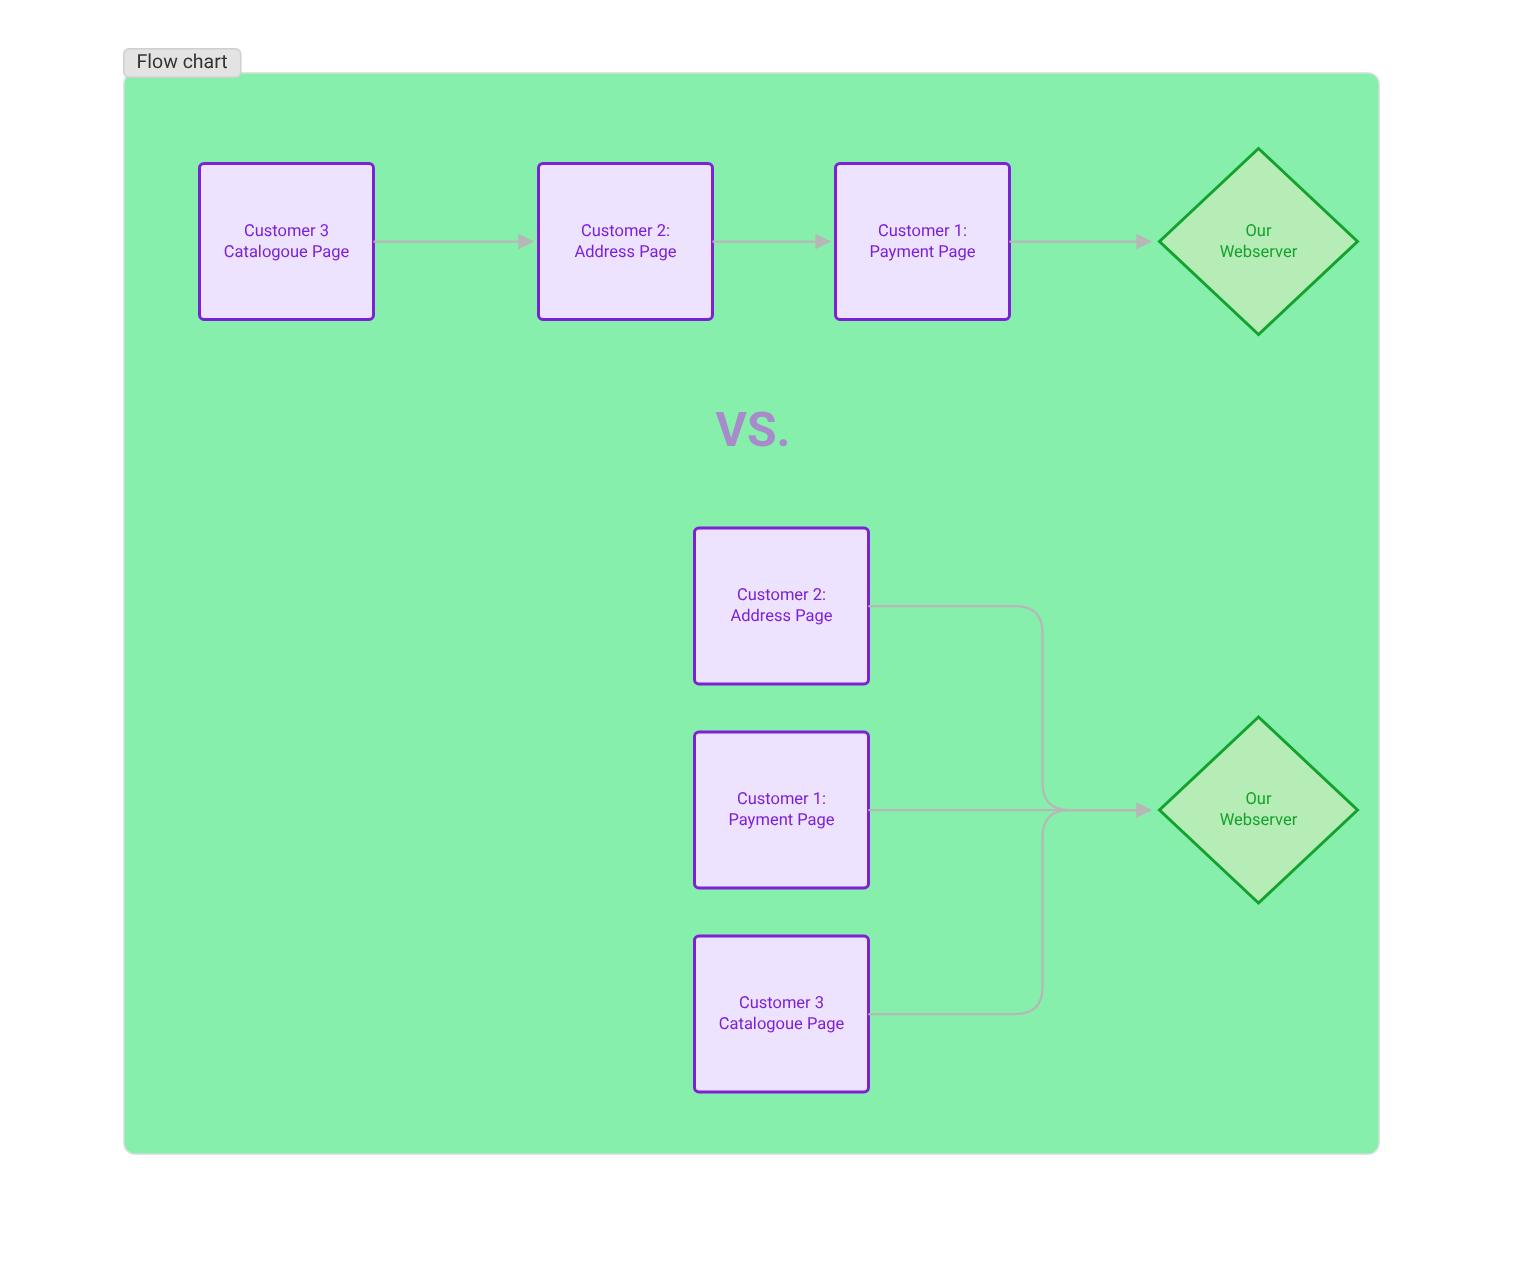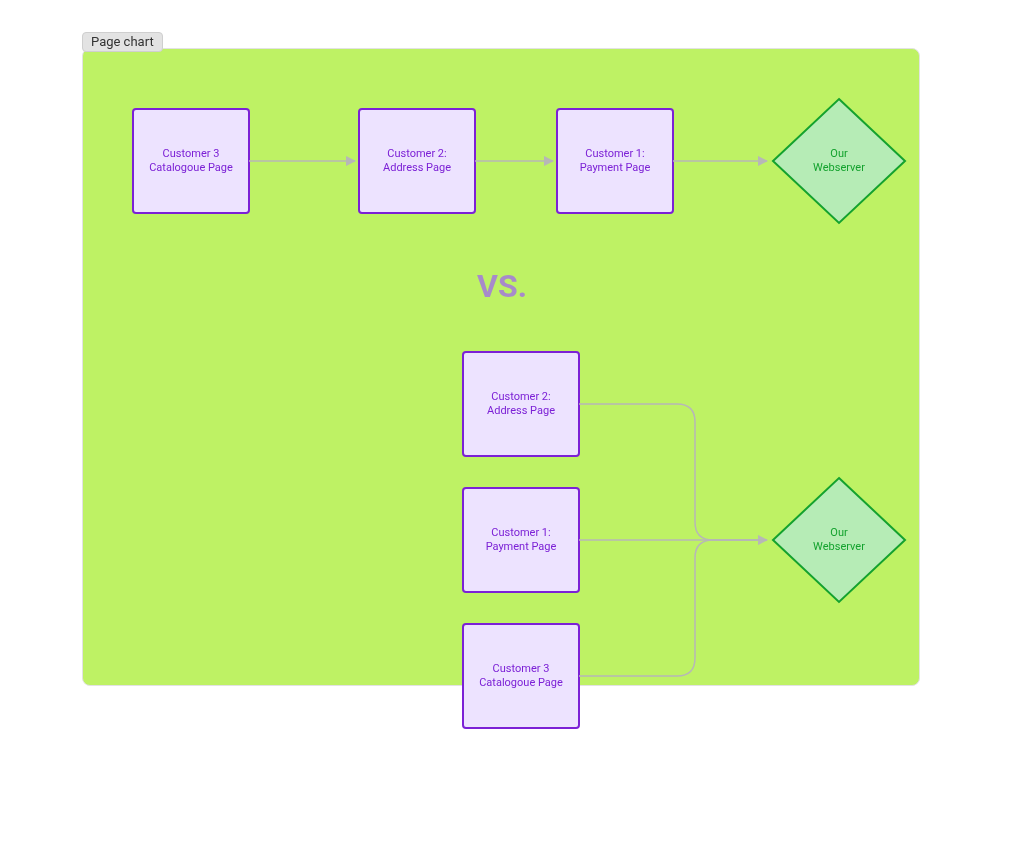--- a/index.html
+++ b/index.html
@@ -25,24 +25,24 @@
     padding: 1px 8px 2px 8px;
     font-size: 13px;
     color: #333;
     z-index: 2;
   }
   .panel {
     position: absolute;
     top: 48px;
     left: 82px;
     width: 838px;
-    height: 638px;
+    height: 722px;
     border: 1px solid #e2e2e2;
     border-radius: 8px;
-    background: #bef264;
+    background: #86efac;
     box-sizing: border-box;
     text-align: right;
   }
   svg.canvas {
     position: absolute;
     top: 0; left: 0;
     width: 838px;
     height: 722px;
   }
   .node-rect {
@@ -75,21 +75,21 @@
     font-size: 32px;
     font-weight: 700;
     fill: #a78bca;
     text-anchor: middle;
   }
 </style>
 </head>
 <body>
 
 <div class="wrap">
-  <div class="badge">Page chart</div>
+  <div class="badge">Flow chart</div>
   <div class="panel">
     <svg class="canvas" viewBox="0 0 838 722">
       <defs>
         <marker id="arrow" viewBox="0 0 10 10" refX="9" refY="5" markerWidth="7" markerHeight="7" orient="auto-start-reverse">
           <path d="M 0 0 L 10 5 L 0 10 z" fill="#b7b7b7"></path>
         </marker>
       </defs>
 
       <g>
         <rect class="node-rect" x="50" y="60" width="116" height="104"></rect>

